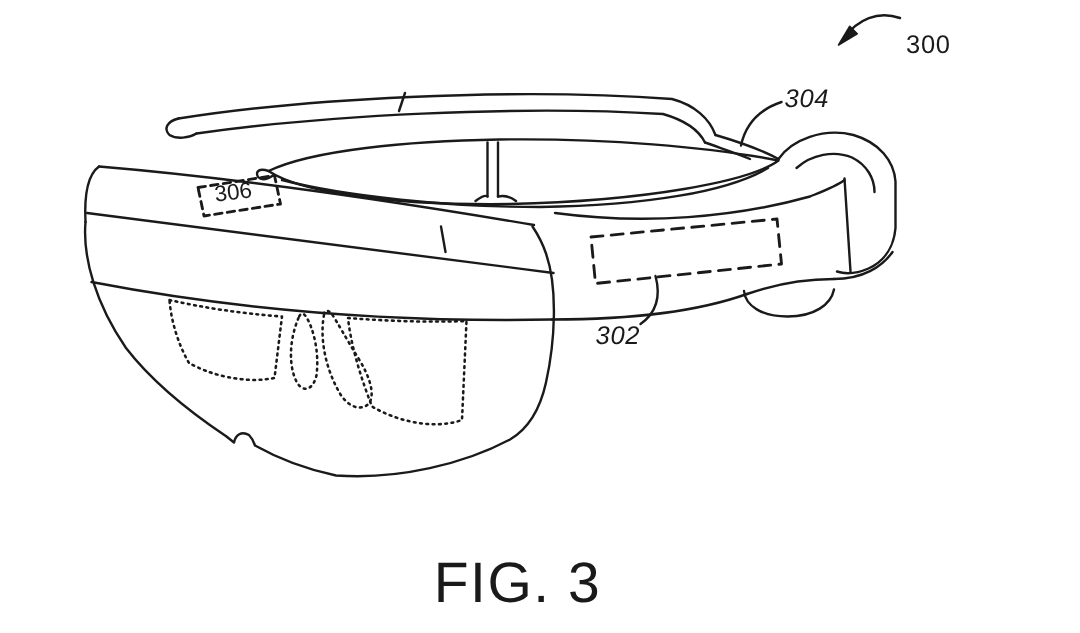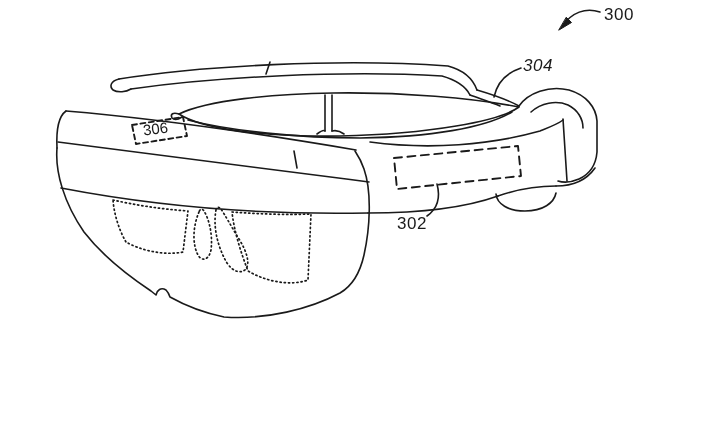--- a/index.html
+++ b/index.html
@@ -129,19 +129,20 @@
     <path class="dashed-box" stroke-dasharray="8 5.5" d="M394,158 L518,146 L521,176 L397,189 Z"></path>
 
     <g>
       <path d="M521,68 C 506,73 497,83 494,97"></path>
       <path d="M437,184 C 441,199 437,209 427,216"></path>
       <path d="M600,12 C 585,7 572,13 563,25"></path>
       <path class="arrowhead" d="M559,30 L571.5,22.5 L566.5,17.5 Z"></path>
     </g>
   </svg>
 
-  <span class="ref-label" style="left:604px; top:5px;">300</span>
+  <span class="ref-label" style="left:604px; top:20px;">300</span>
   <span class="ref-label" style="left:523px; top:56px;font-style:italic;">304</span>
-  <span class="ref-label" style="left:397px; top:214px;">302</span>
+  <span class="ref-label" style="left:397px; top:214px;font-style:italic;">302</span>
   <span class="ref-label small" style="left:143px; top:120px;">306</span>
 
+  <div class="fig-caption">FIG. 3</div>
 
 </div>
 
 </body></html>

